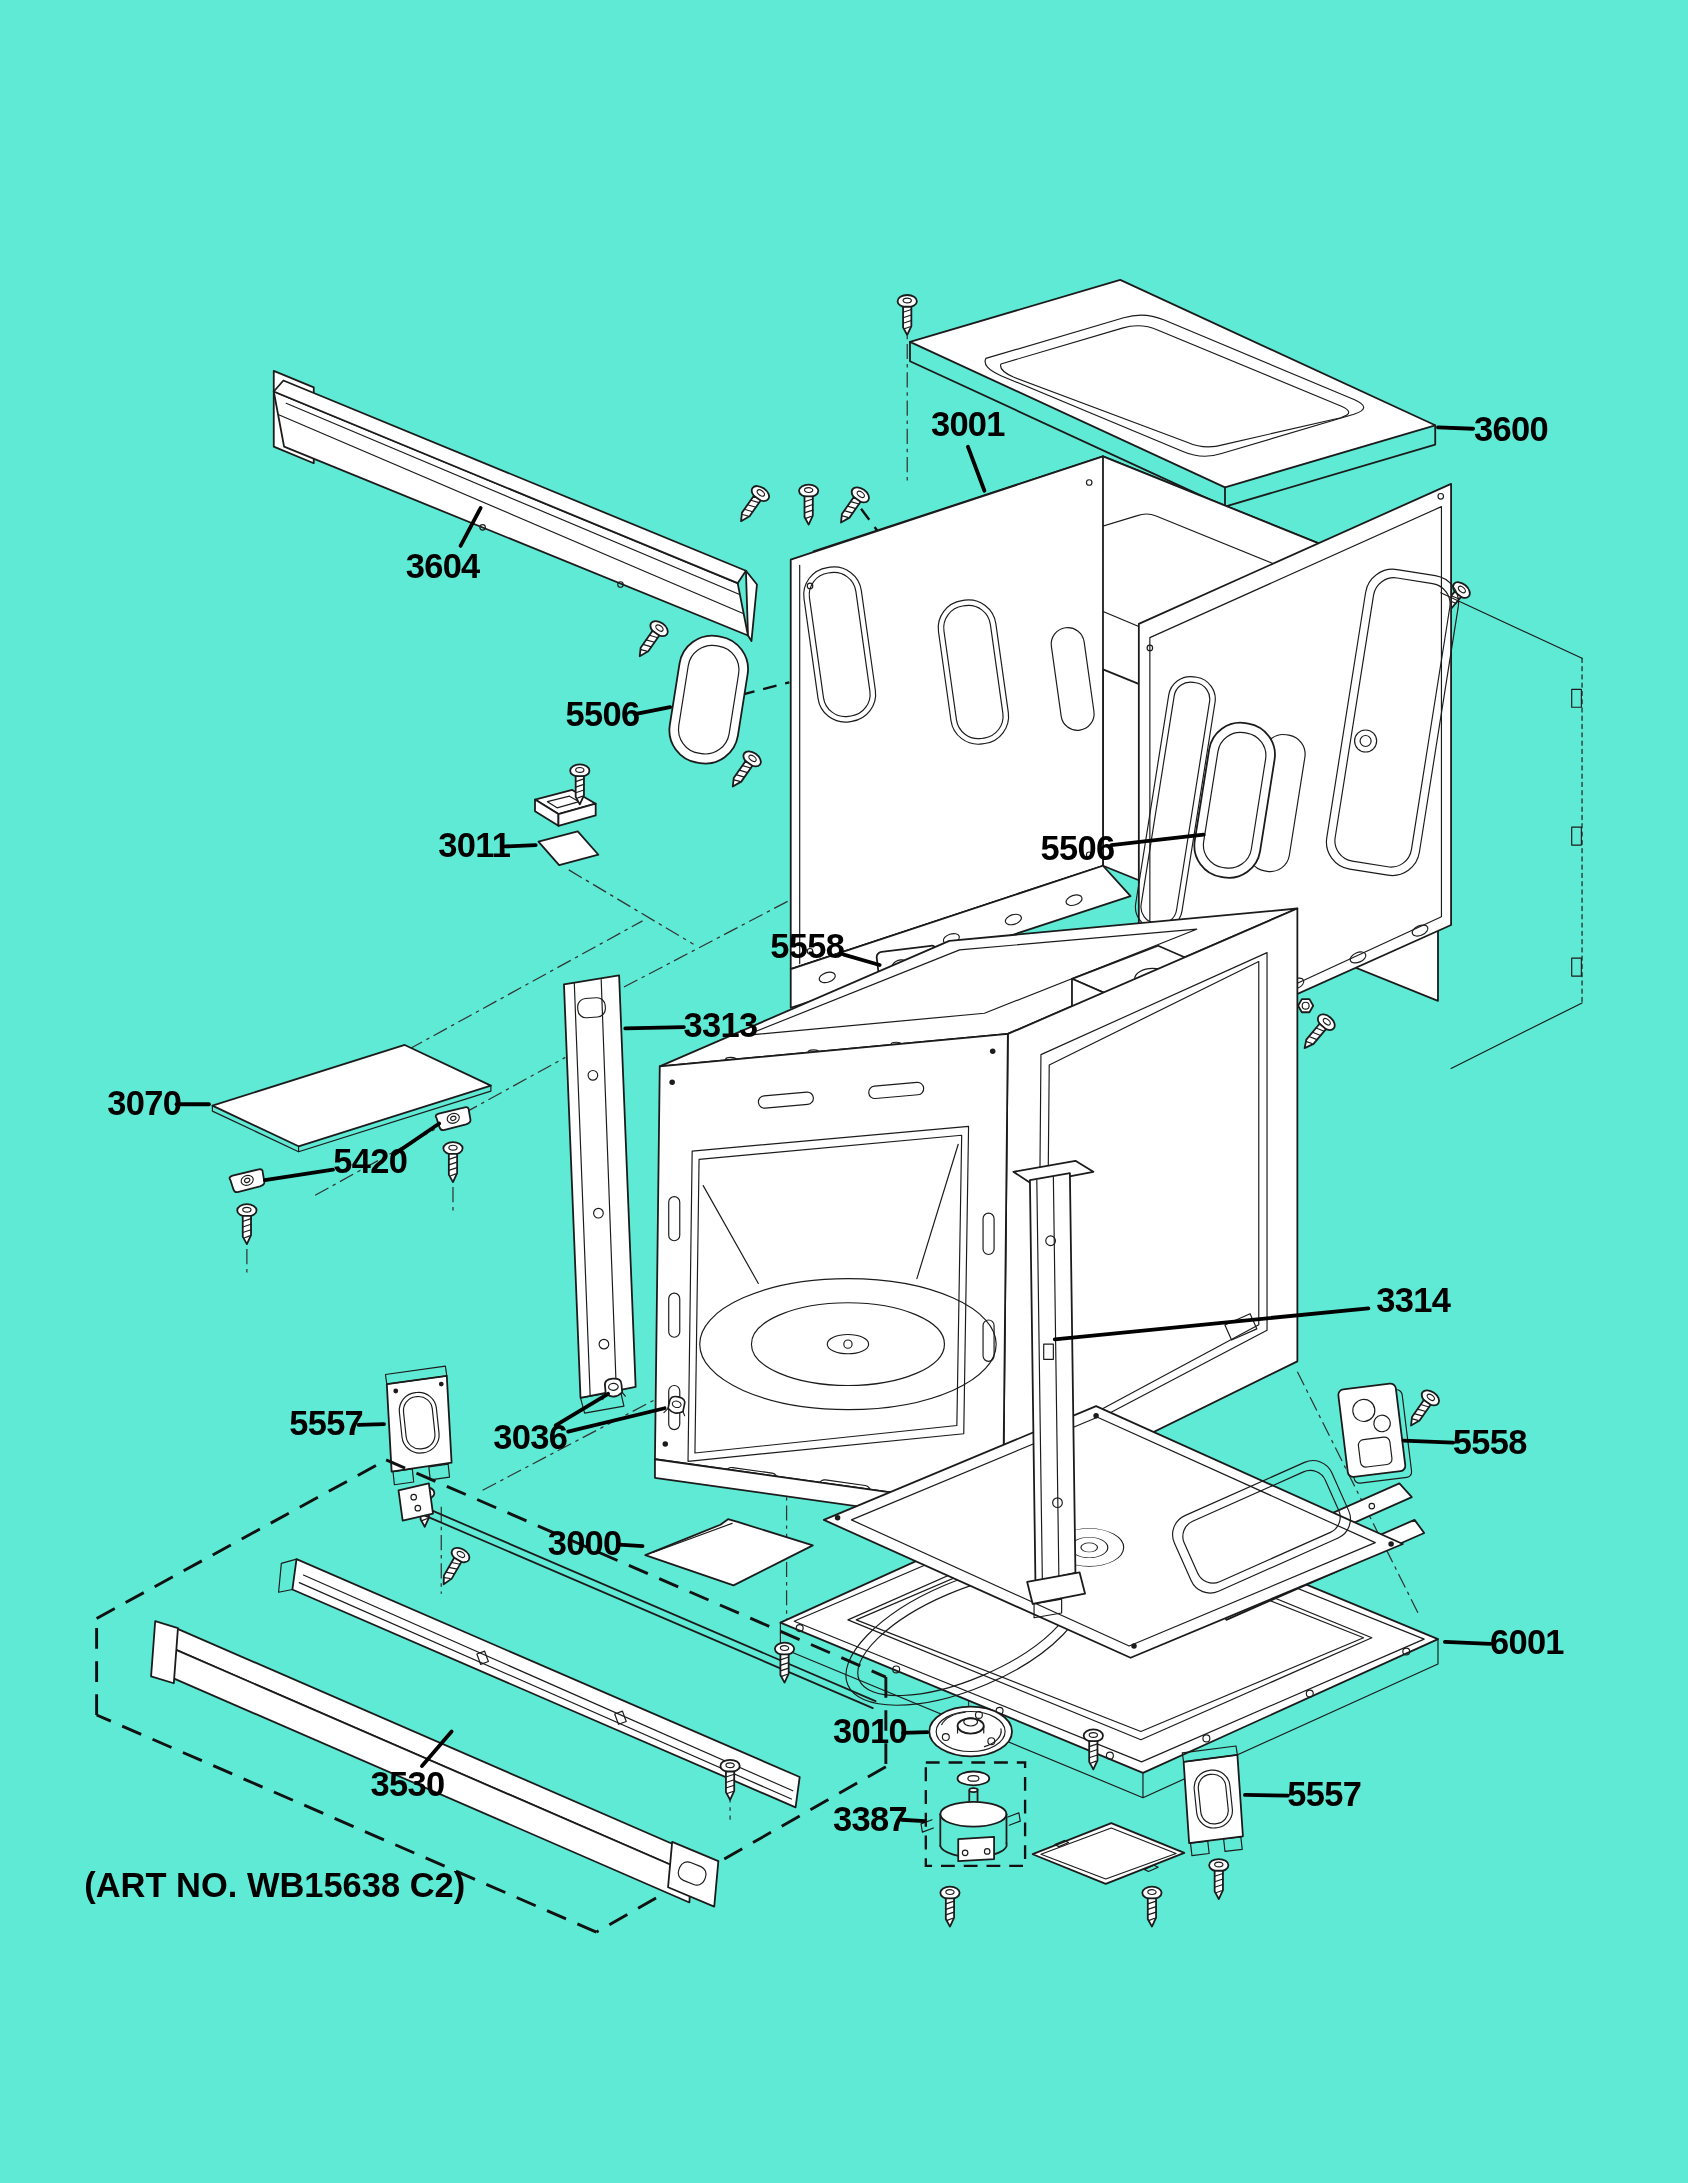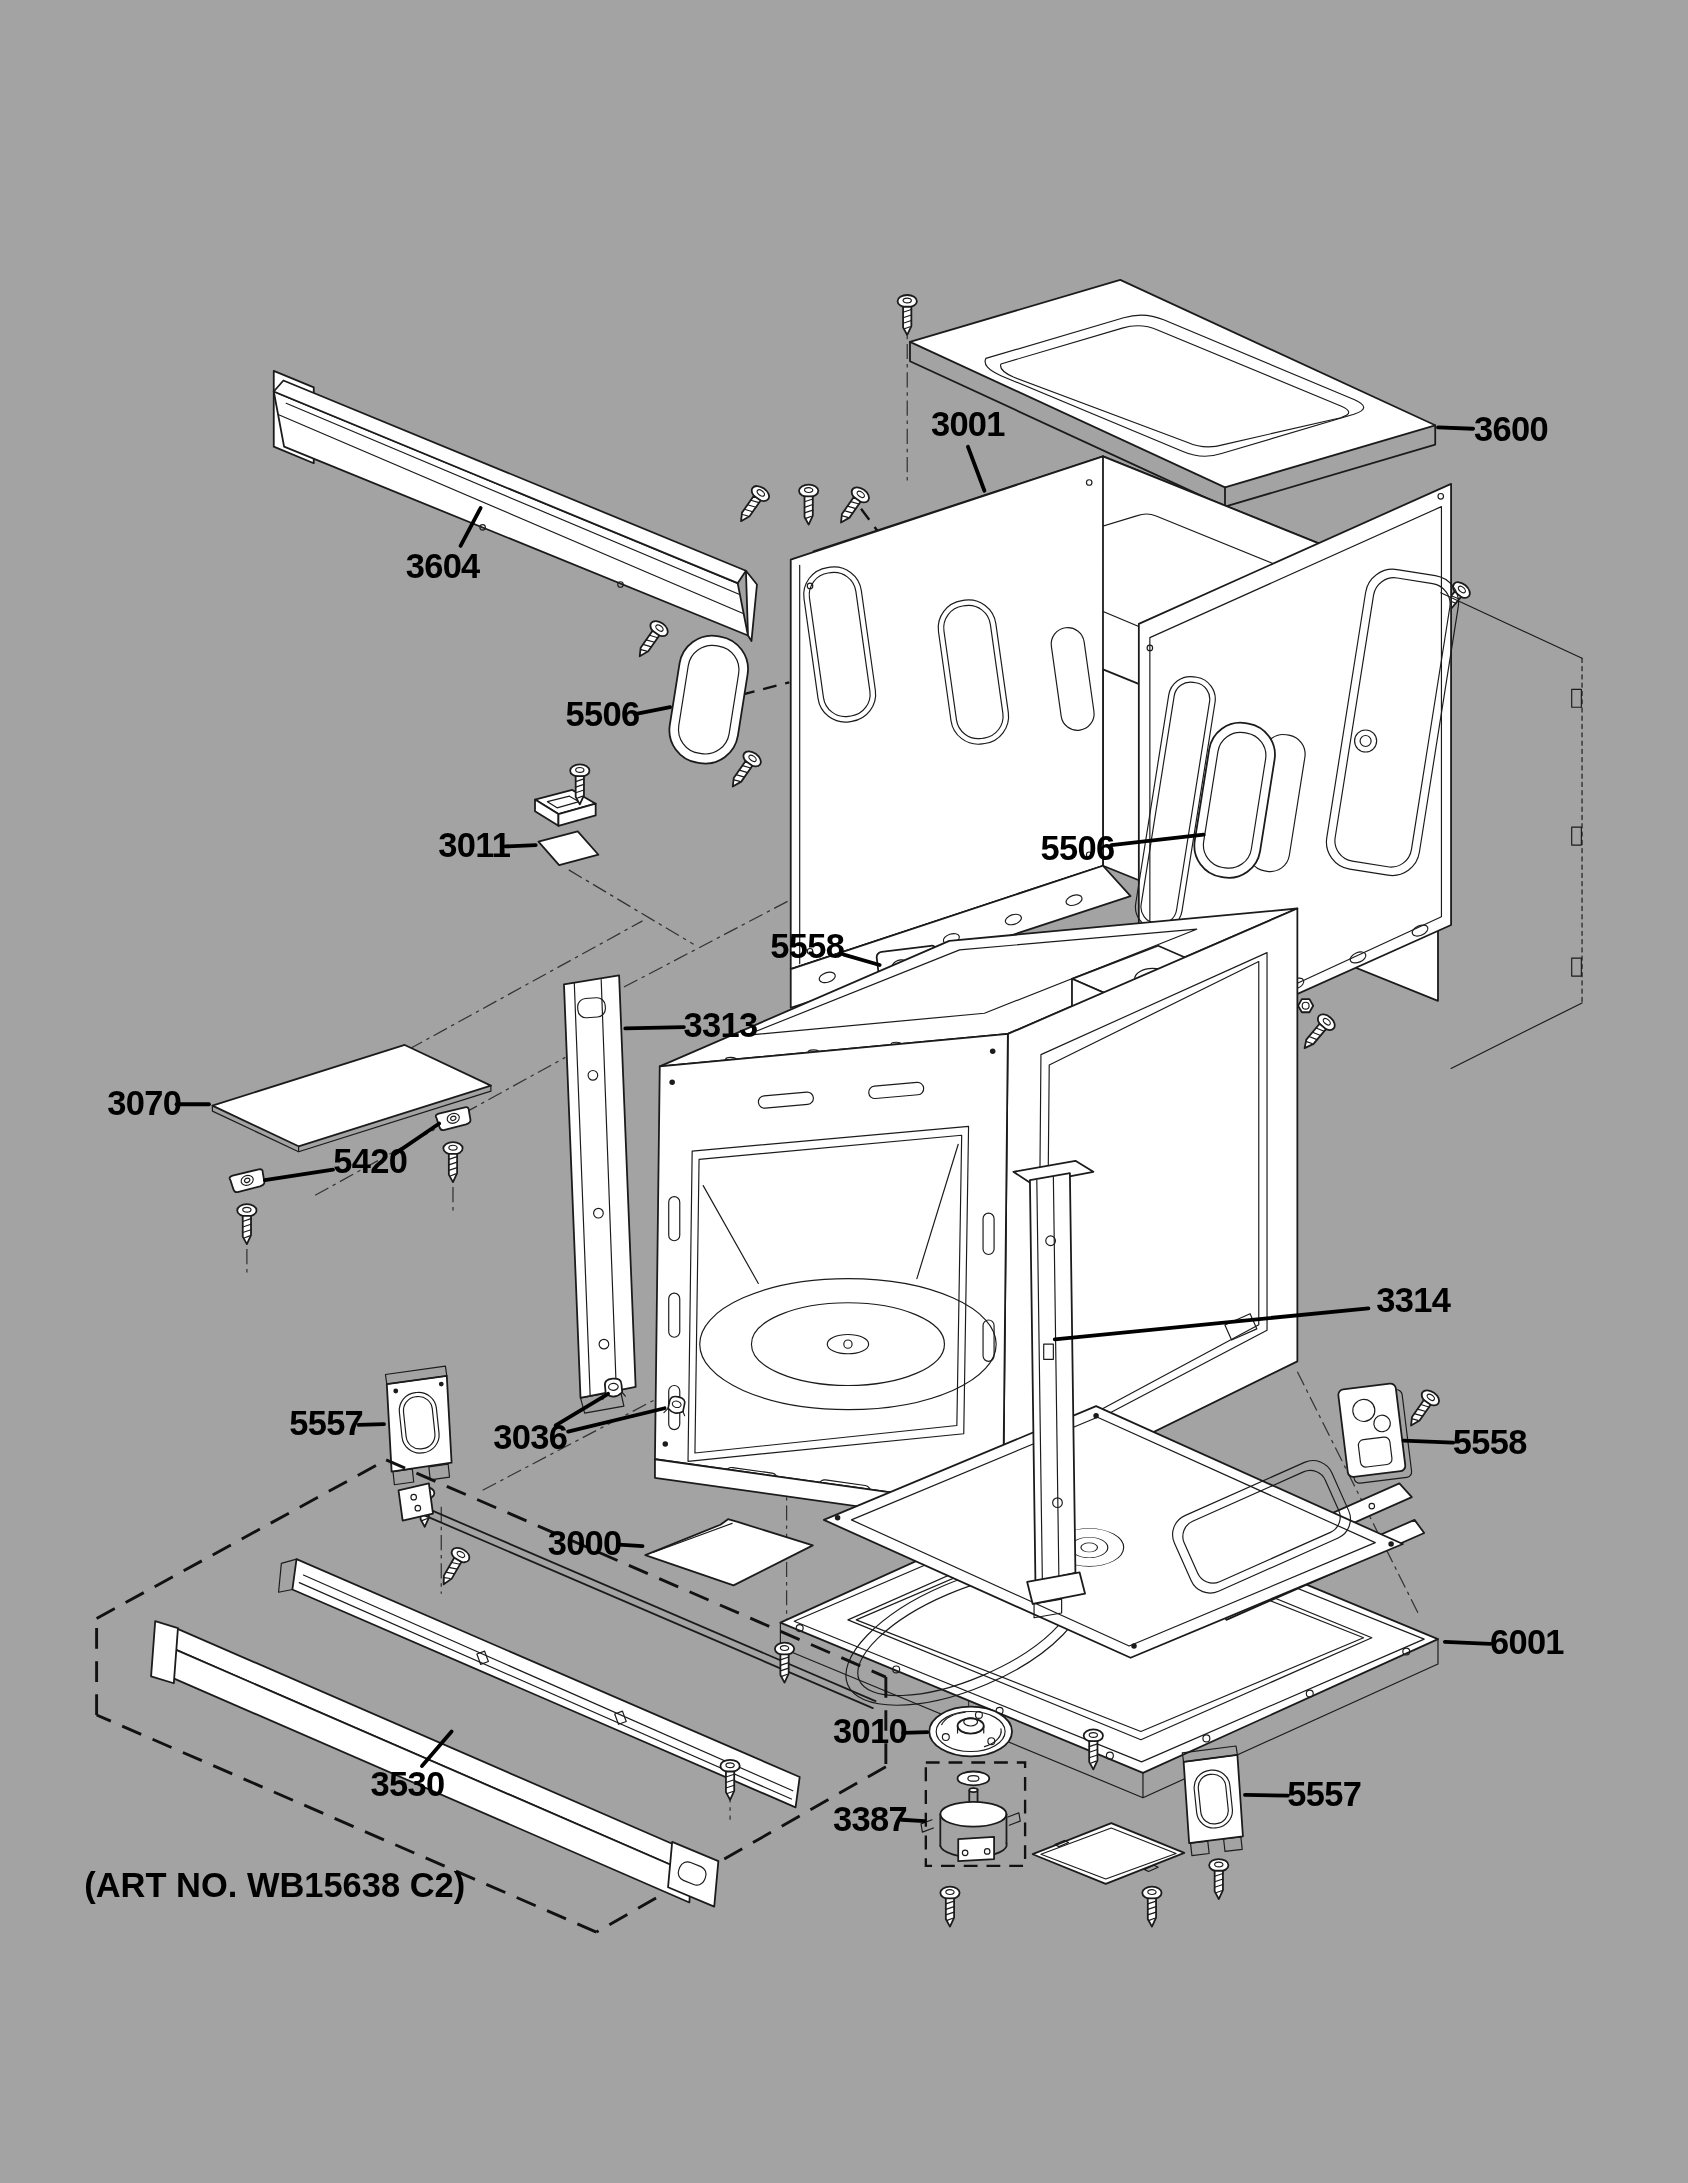--- a/index.html
+++ b/index.html
@@ -1,16 +1,16 @@
 <!DOCTYPE html>
 <html style="font-size:11px"><head>
 <meta charset="utf-8">
 <style>
   html,body{margin:0;padding:0;background:#ffffff;}
-  #stage{position:relative;width:1689px;height:2183px;background:#a3a3a3;overflow:hidden;}
+  #stage{position:relative;width:1689px;height:2183px;background:#5eead4;overflow:hidden;}
   svg{display:block}
   .part{fill:#ffffff;stroke:#1b1b1b;stroke-width:2.6;stroke-linejoin:round;stroke-linecap:round;}
   .ln{fill:none;stroke:#1b1b1b;stroke-width:2.6;stroke-linejoin:round;stroke-linecap:round;}
   .thin{fill:none;stroke:#1b1b1b;stroke-width:1.7;stroke-linejoin:round;stroke-linecap:round;}
   .dot{fill:#1b1b1b;stroke:none;}
   .leader{fill:none;stroke:#000000;stroke-width:5.5;stroke-linecap:round;}
   .dashbox{fill:none;stroke:#111;stroke-width:4.2;stroke-dasharray:30 18;}
   .dashsm{fill:none;stroke:#111;stroke-width:3.4;stroke-dasharray:20 13;}
   .cl{fill:none;stroke:#333;stroke-width:1.8;stroke-dasharray:22 7 5 7;}
   .lbl{font-family:"Liberation Sans",sans-serif;font-weight:bold;font-size:50px;fill:#000;letter-spacing:-1px;}

